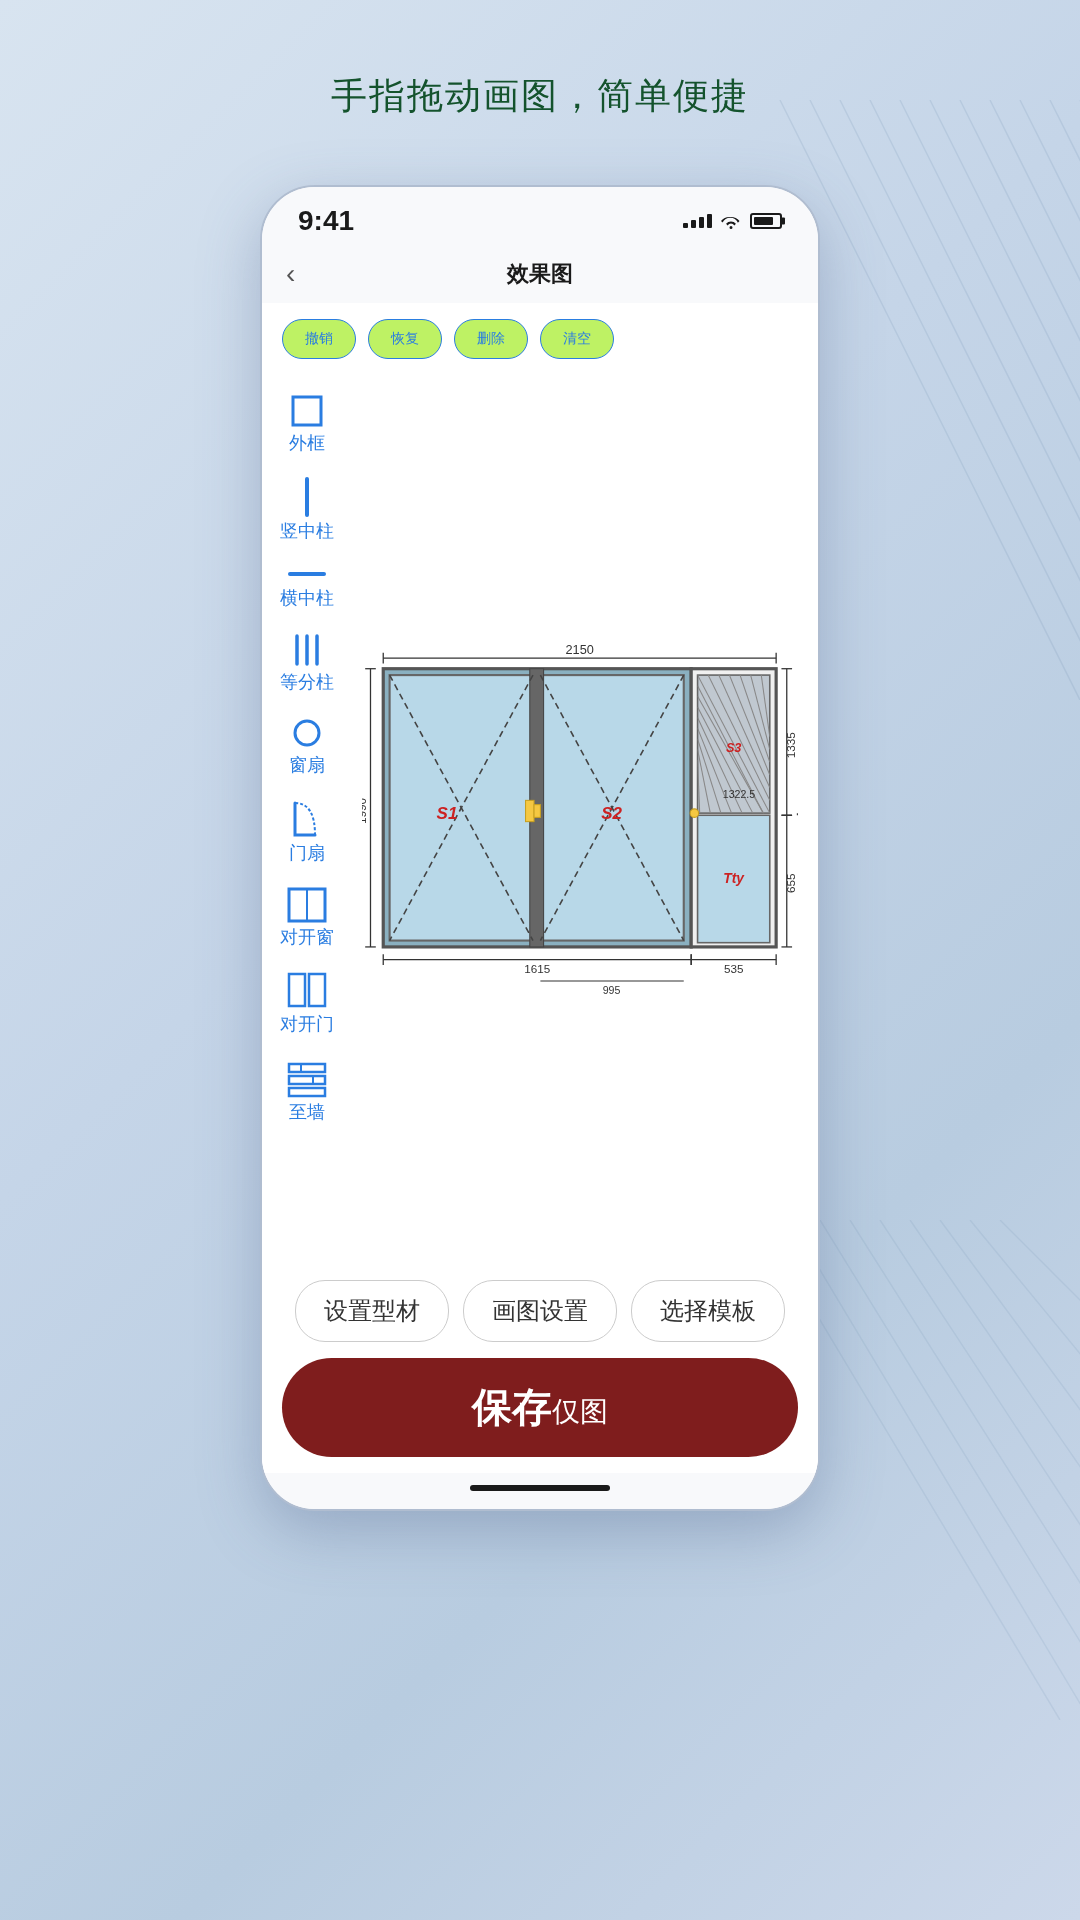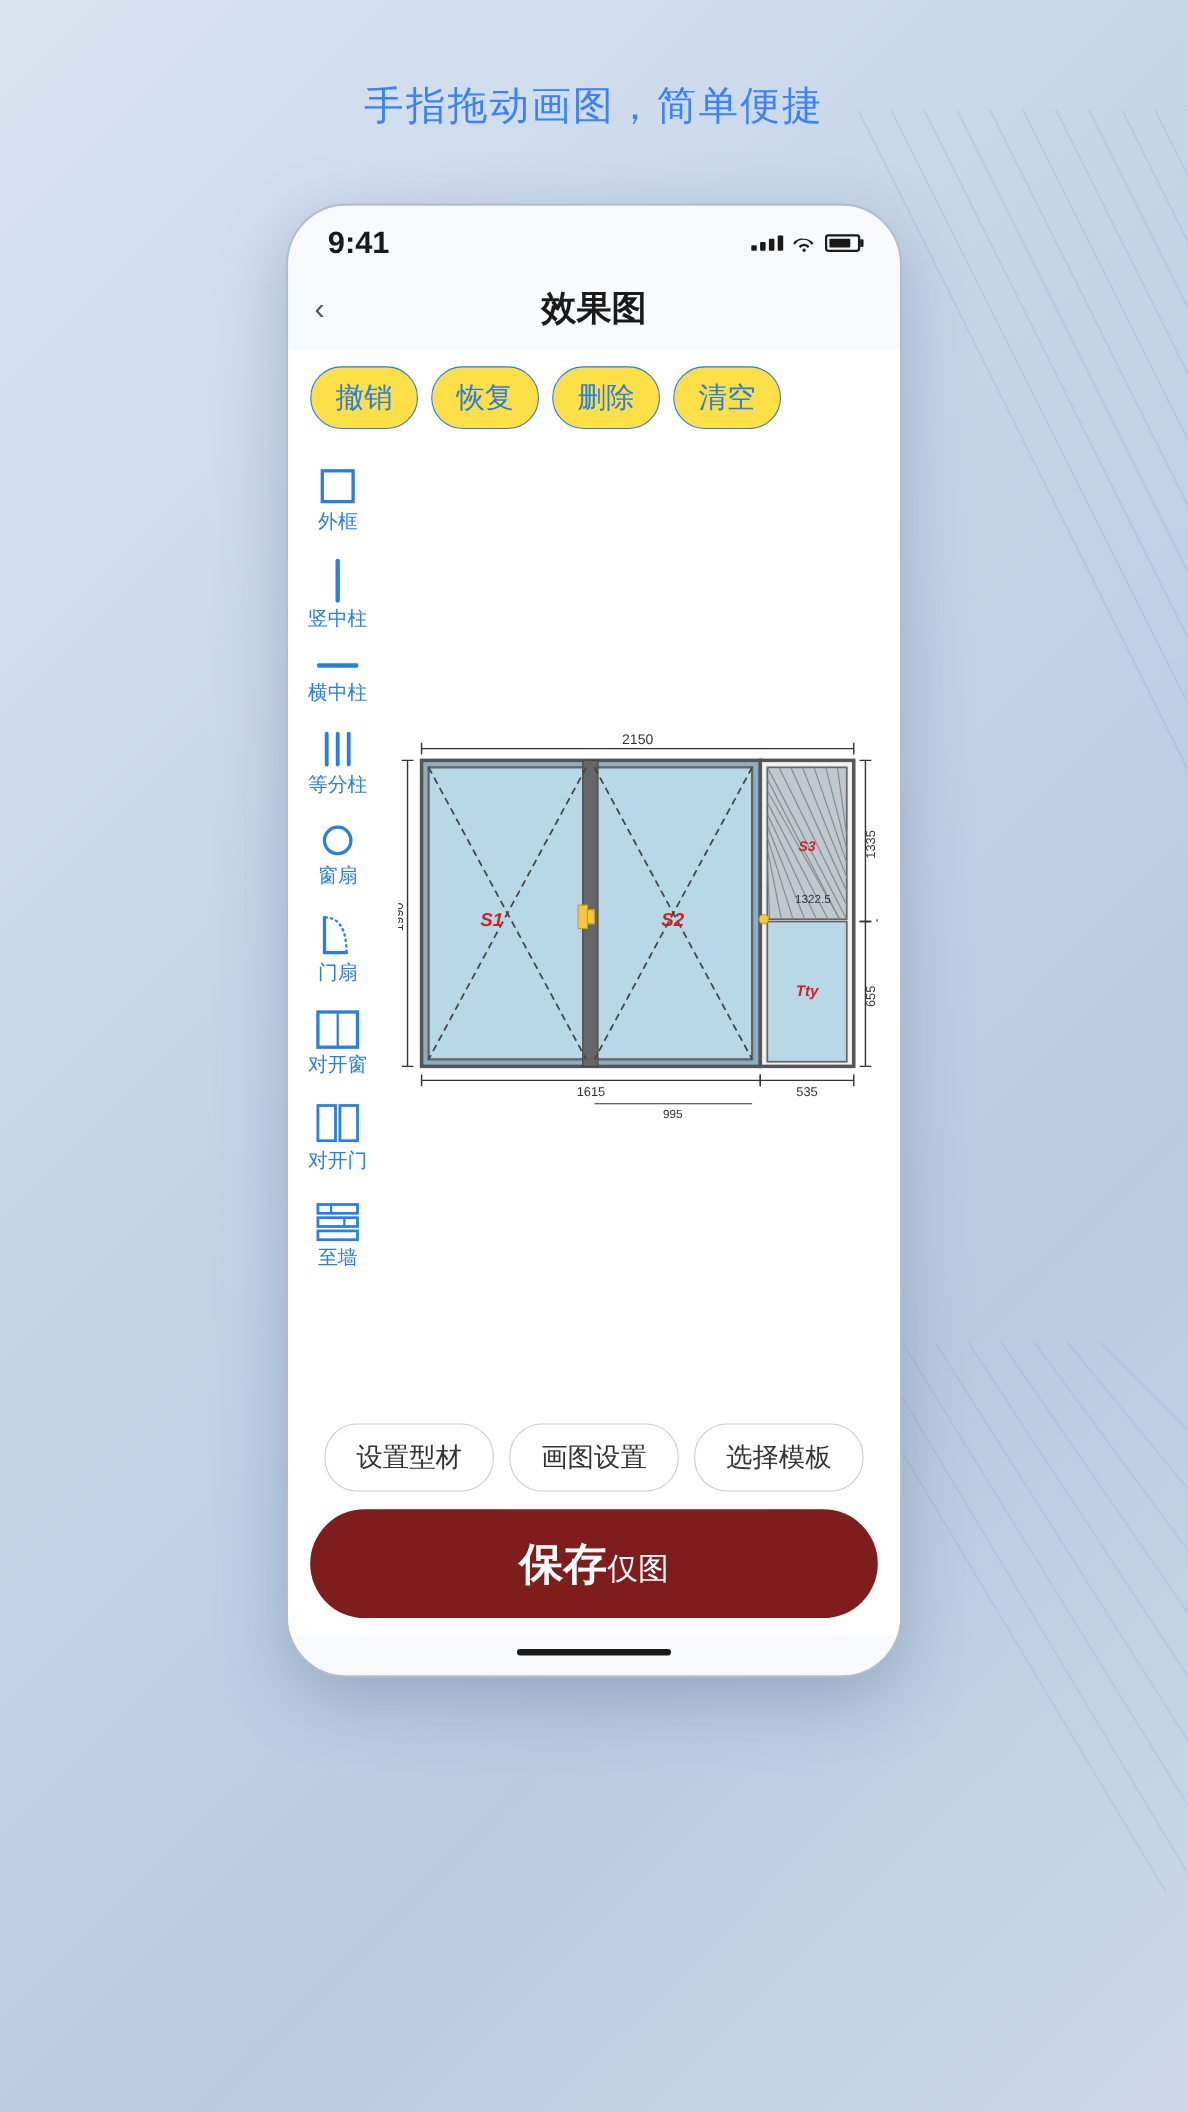--- a/index.html
+++ b/index.html
@@ -27,21 +27,21 @@
       padding-bottom: 40px;
     }
     .page-title {
       font-size: 72px;
       font-weight: 700;
       color: #2c3e5a;
       letter-spacing: 4px;
     }
     .page-subtitle {
       font-size: 36px;
-      color: #3b82f6;
+      color: #14532d;
       margin-top: 12px;
       letter-spacing: 2px;
     }
 
     
     .phone-wrapper {
       display: flex;
       justify-content: center;
       margin-top: 24px;
     }
@@ -113,21 +113,21 @@
       position: relative;
     }
     .back-btn {
       position: absolute;
       left: 24px;
       font-size: 28px;
       color: #555;
       cursor: pointer;
     }
     .app-title {
-      font-size: 32px;
+      font-size: 22px;
       font-weight: 600;
       color: #1a1a1a;
     }
 
     
     .app-content {
       background: #ffffff;
       display: flex;
       flex-direction: column;
       flex: 1;
@@ -187,23 +187,23 @@
       justify-content: center;
       background: #fff;
       padding: 10px;
     }
 
     
     .action-btn {
       border: 1.5px solid #2a7de1;
       border-radius: 30px;
       padding: 10px 22px;
-      font-size: 26px;
+      font-size: 14px;
       color: #2a7de1;
-      background: #fde047;
+      background: #bef264;
       cursor: pointer;
       white-space: nowrap;
     }
 
     
     .bottom-section {
       background: #fff;
       padding: 16px 20px;
     }
     .bottom-btns {

